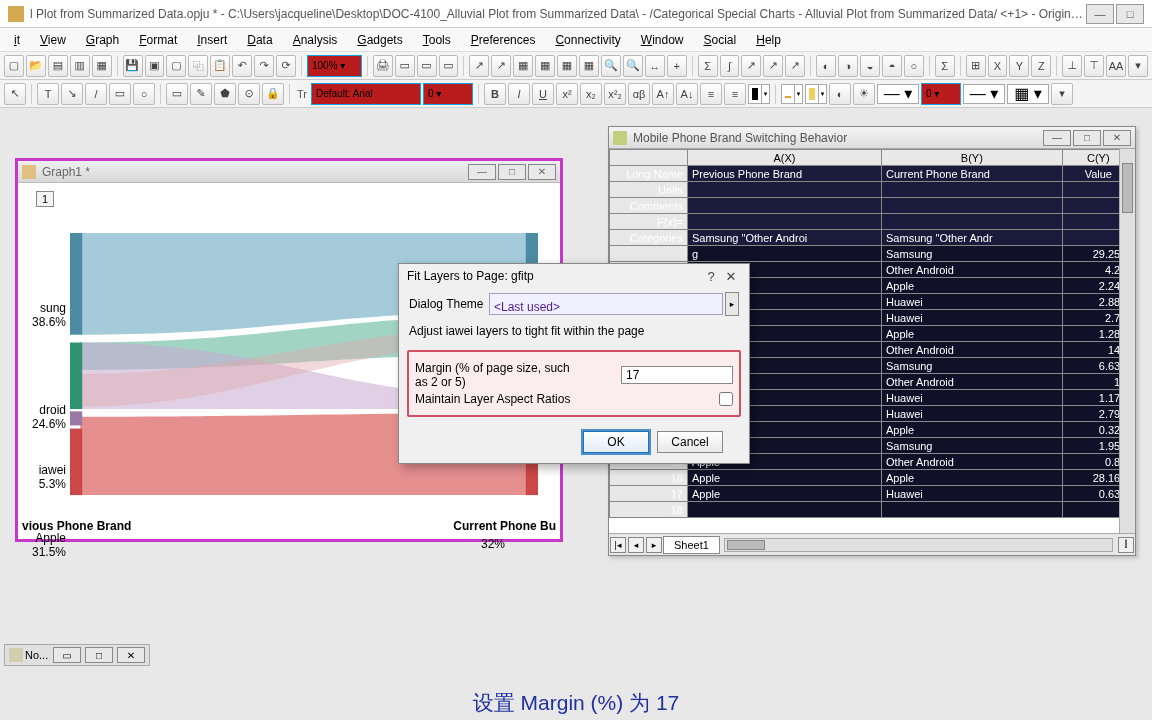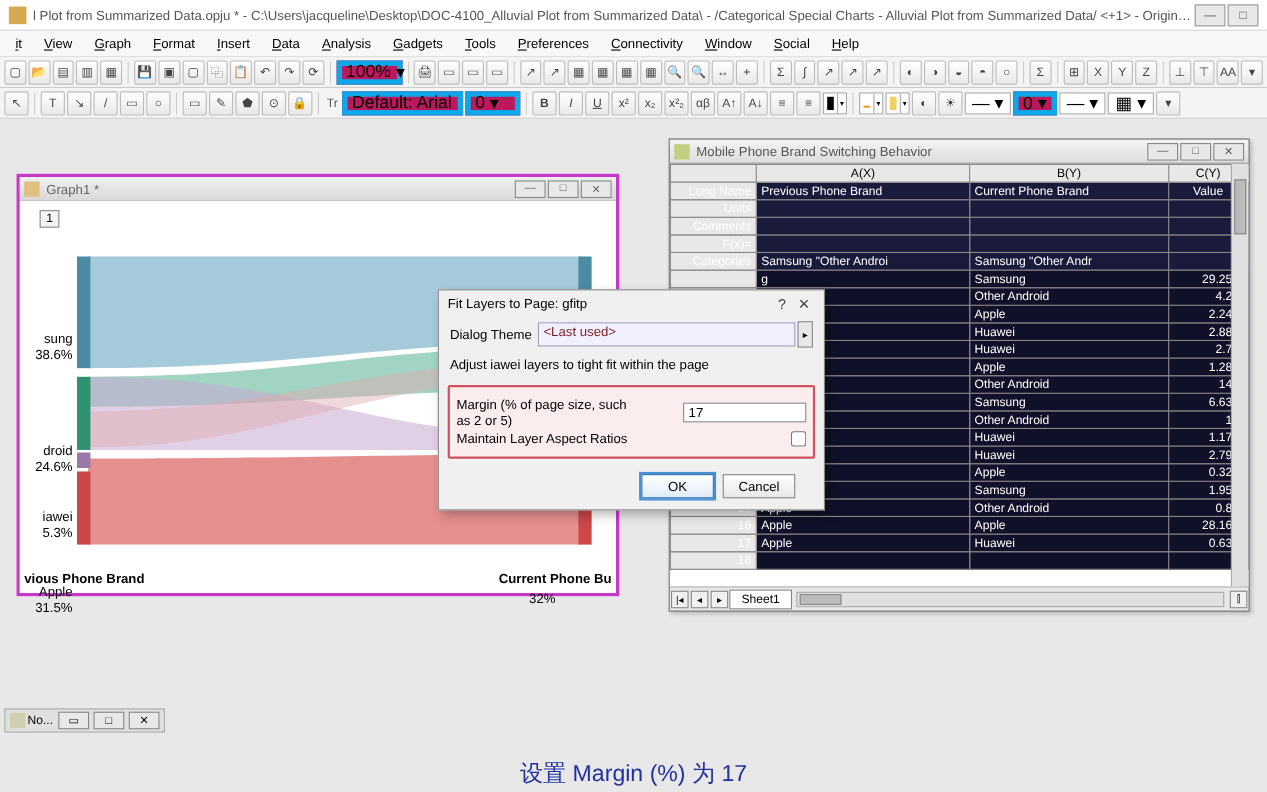--- a/index.html
+++ b/index.html
@@ -13,21 +13,21 @@
 
 
 .menubar { height: 24px; background: #f8f8f8; border-bottom: 1px solid #ddd; display: flex; align-items: center; padding: 0 4px; font-size: 12px; }
 .menubar .mitem { padding: 2px 10px; cursor: pointer; }
 .menubar .mitem:first-letter { text-decoration: underline; }
 
 
 .toolbar { height: 28px; background: #f4f4f4; border-bottom: 1px solid #ccc; display: flex; align-items: center; padding: 0 4px; gap: 2px; }
 .tbtn { width: 22px; height: 22px; border: 1px solid #bbb; background: linear-gradient(#fff,#e8e8e8); border-radius: 2px; cursor: pointer; display: flex; align-items: center; justify-content: center; font-size: 11px; color: #444; }
 .tsep { width: 1px; height: 20px; background: #ccc; margin: 0 3px; }
-.tcombo { height: 22px; border: 5px solid #0ea5e9; background: #be185d; font-size: 16px; padding: 0 4px; display: flex; align-items: center; }
+.tcombo { height: 22px; border: 1px solid #0ea5e9; background: #b91c1c; font-size: 10px; padding: 0 4px; display: flex; align-items: center; }
 .tcombo.zoom { width: 60px; }
 .tcombo.font { width: 110px; }
 .tcombo.size { width: 50px; }
 .linecombo { width: 42px; height: 20px; border: 1px solid #aaa; background: #fff; display: flex; align-items: center; justify-content: center; }
 .swatch { width: 22px; height: 20px; border: 1px solid #aaa; background: #fff; display: flex; }
 .swatch .arrow { width: 8px; font-size: 7px; display: flex; align-items: center; justify-content: center; border-left: 1px solid #aaa; }
 
 
 .workspace { position: absolute; top: 108px; bottom: 0; left: 0; right: 0; background: #e8e8e8; }
 
@@ -70,21 +70,21 @@
 .hscroll { flex: 1; height: 14px; background: #e0e0e0; border: 1px solid #aaa; margin: 0 4px; position: relative; }
 .hscroll::after { content:''; position:absolute; left:2px; top:1px; width:36px; bottom:1px; background:#bbb; border:1px solid #888; }
 
 
 .dlg { position: absolute; left: 398px; top: 155px; width: 352px; background: #f0f0f0; border: 1px solid #888; box-shadow: 4px 4px 10px rgba(0,0,0,.3); font-size: 12px; }
 .dlg .dhdr { height: 24px; display: flex; align-items: center; padding: 0 8px; font-weight: normal; }
 .dlg .dhdr .spacer { flex: 1; }
 .dlg .dhbtn { width: 20px; height: 18px; cursor: pointer; display: flex; align-items: center; justify-content: center; font-size: 13px; color: #444; }
 .dlg .drow { display: flex; align-items: center; padding: 4px 10px; }
 .dlg .dlbl { width: 80px; }
-.dlg .dfield { flex: 1; height: 22px; border: 1px solid #a0a0c0; background: #f0f0ff; padding: 0 4px; display: flex; align-items: flex-start; color: #7f1d1d; }
+.dlg .dfield { flex: 1; height: 22px; border: 1px solid #a0a0c0; background: #f0f0ff; padding: 0 4px; display: flex; align-items: flex-end; color: #4c1d95; }
 .dlg .drop { width: 14px; height: 24px; border: 1px solid #888; background: #e8e8e8; margin-left: 2px; cursor: pointer; display:flex; align-items:center; justify-content:center; font-size:9px; }
 .dlg .dnote { padding: 4px 10px 8px; }
 .dlg .dparams { margin: 4px 8px 8px; border: 2px solid #d05060; border-radius: 2px; padding: 6px; background: #fbecee; }
 .dlg .dprow { display: flex; align-items: center; margin: 3px 0; gap: 36px; }
 .dlg .dplbl { flex: 1; }
 .dlg .dinput { width: 112px; height: 18px; border: 1px solid #888; background: #fff; padding: 0 4px; font-size: 12px; }
 .dlg .dchk { width: 14px; height: 14px; }
 .dlg .dbtns { display: flex; justify-content: flex-end; gap: 8px; padding: 6px 26px 10px; }
 .dlg .dbtn { width: 66px; height: 22px; border: 1px solid #2a6fb0; background: linear-gradient(#fff,#e0ecf8); cursor: pointer; font-size: 12px; }
 .dlg .dbtn.ok { outline: 2px solid #4a90d0; }

